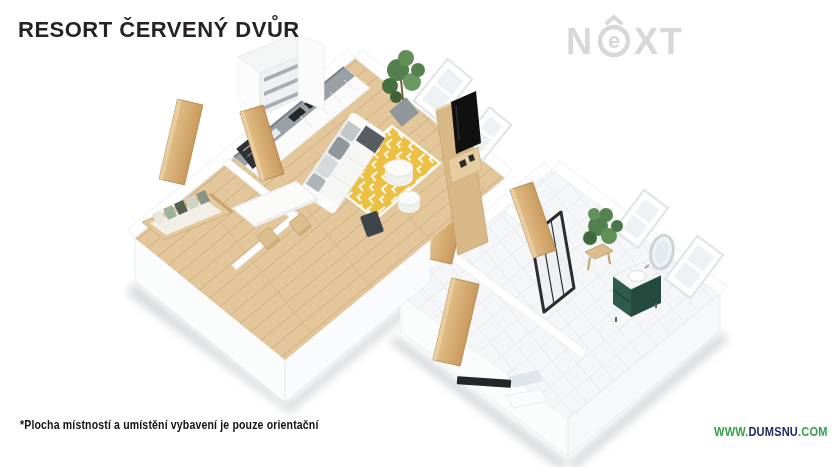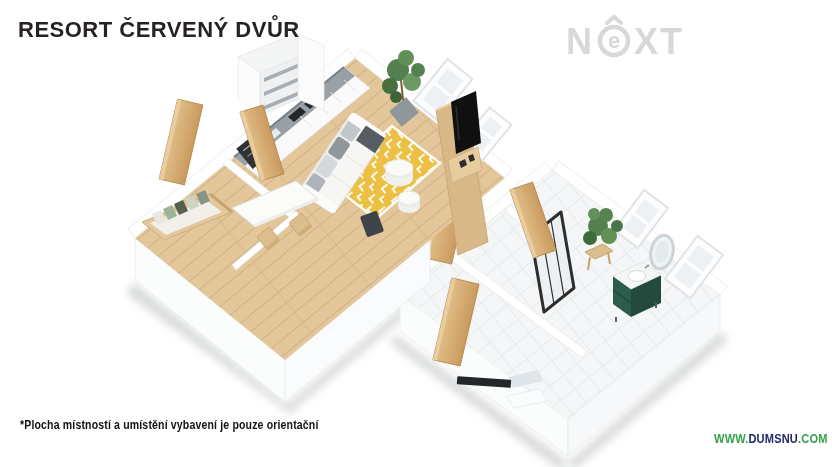--- a/index.html
+++ b/index.html
@@ -5,21 +5,21 @@
   html,body{margin:0;padding:0;background:#ffffff;}
   .stage{position:relative;width:832px;height:467px;background:#ffffff;overflow:hidden;
          font-family:"Liberation Sans","DejaVu Sans",sans-serif;}
   .plan-svg{position:absolute;left:0;top:0;}
   .title{position:absolute;left:18px;top:16px;color:#262223;font-weight:800;
          font-size:22px;line-height:27px;letter-spacing:.5px;}
   .logo{position:absolute;left:566px;top:14px;}
   .disclaimer{position:absolute;left:20px;top:417px;color:#121212;font-weight:700;
               font-size:13.5px;transform:scaleX(.78);transform-origin:left center;
               letter-spacing:.2px;}
-  .badge{position:absolute;right:0;bottom:5px;width:132px;height:48px;background:#ffffff;
+  .badge{position:absolute;right:0;bottom:12px;width:132px;height:48px;background:#ffffff;
          clip-path:polygon(16% 0,100% 0,100% 100%,0 100%);
          filter:drop-shadow(0 1px 3px rgba(0,0,0,.18));
          display:flex;align-items:center;justify-content:flex-end;padding-right:4px;box-sizing:border-box;}
   .badge-text{font-weight:800;font-size:13px;transform:scaleX(.85);transform-origin:right center;
               white-space:nowrap;letter-spacing:.2px;}
   .wm-green{color:#35a24c;} .wm-navy{color:#1f2a68;}
   .logo-letter{font-weight:800;}
 </style>
 </head>
 <body>

